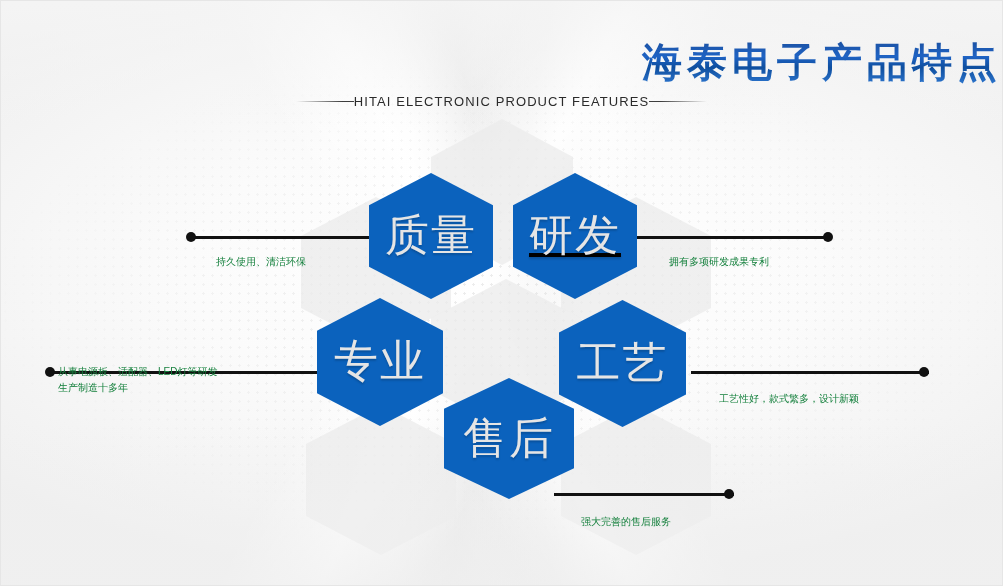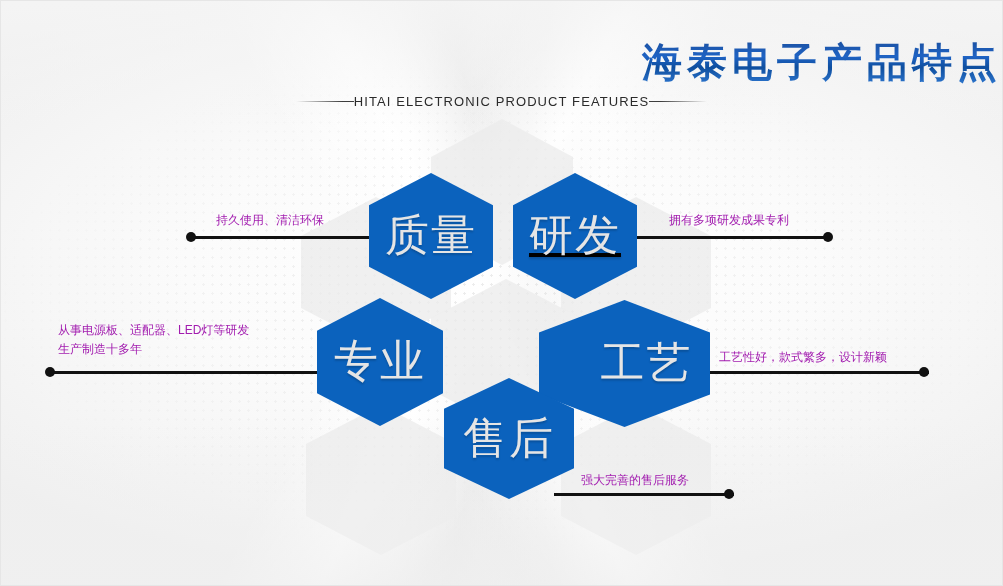--- a/index.html
+++ b/index.html
@@ -97,31 +97,32 @@
   }
 
   
   .conn{position:absolute;height:3px;background:#111111;}
   .dot{
     position:absolute;width:10px;height:10px;border-radius:50%;
     background:#111111;
   }
   .caption{
     position:absolute;
-    font-size:12px;
-    color:#a21caf;
+    font-size:10px;
+    color:#15803d;
     line-height:1.55;
     white-space:pre-line;
+    margin-top:43px;
   }
 
   
   #hex-quality {left:368px; top:172px; width:124px; height:126px;}
   #hex-rd      {left:512px; top:172px; width:124px; height:126px;text-decoration:underline;}
   #hex-pro     {left:316px; top:297px; width:126px; height:128px;}
-  #hex-craft   {left:538px; top:299px; width:127px; height:127px;padding-left:44px;}
+  #hex-craft   {left:558px; top:299px; width:127px; height:127px;}
   #hex-after   {left:443px; top:377px; width:130px; height:121px;}
 
   #ghost-a{left:430px;top:118px;width:142px;height:146px;}
   #ghost-b{left:300px;top:196px;width:150px;height:150px;}
   #ghost-c{left:560px;top:196px;width:150px;height:150px;}
   #ghost-d{left:430px;top:278px;width:150px;height:150px;}
   #ghost-e{left:305px;top:404px;width:150px;height:150px;}
   #ghost-f{left:560px;top:404px;width:150px;height:150px;}
 
   #conn-quality{left:190px;top:235px;width:182px;}

